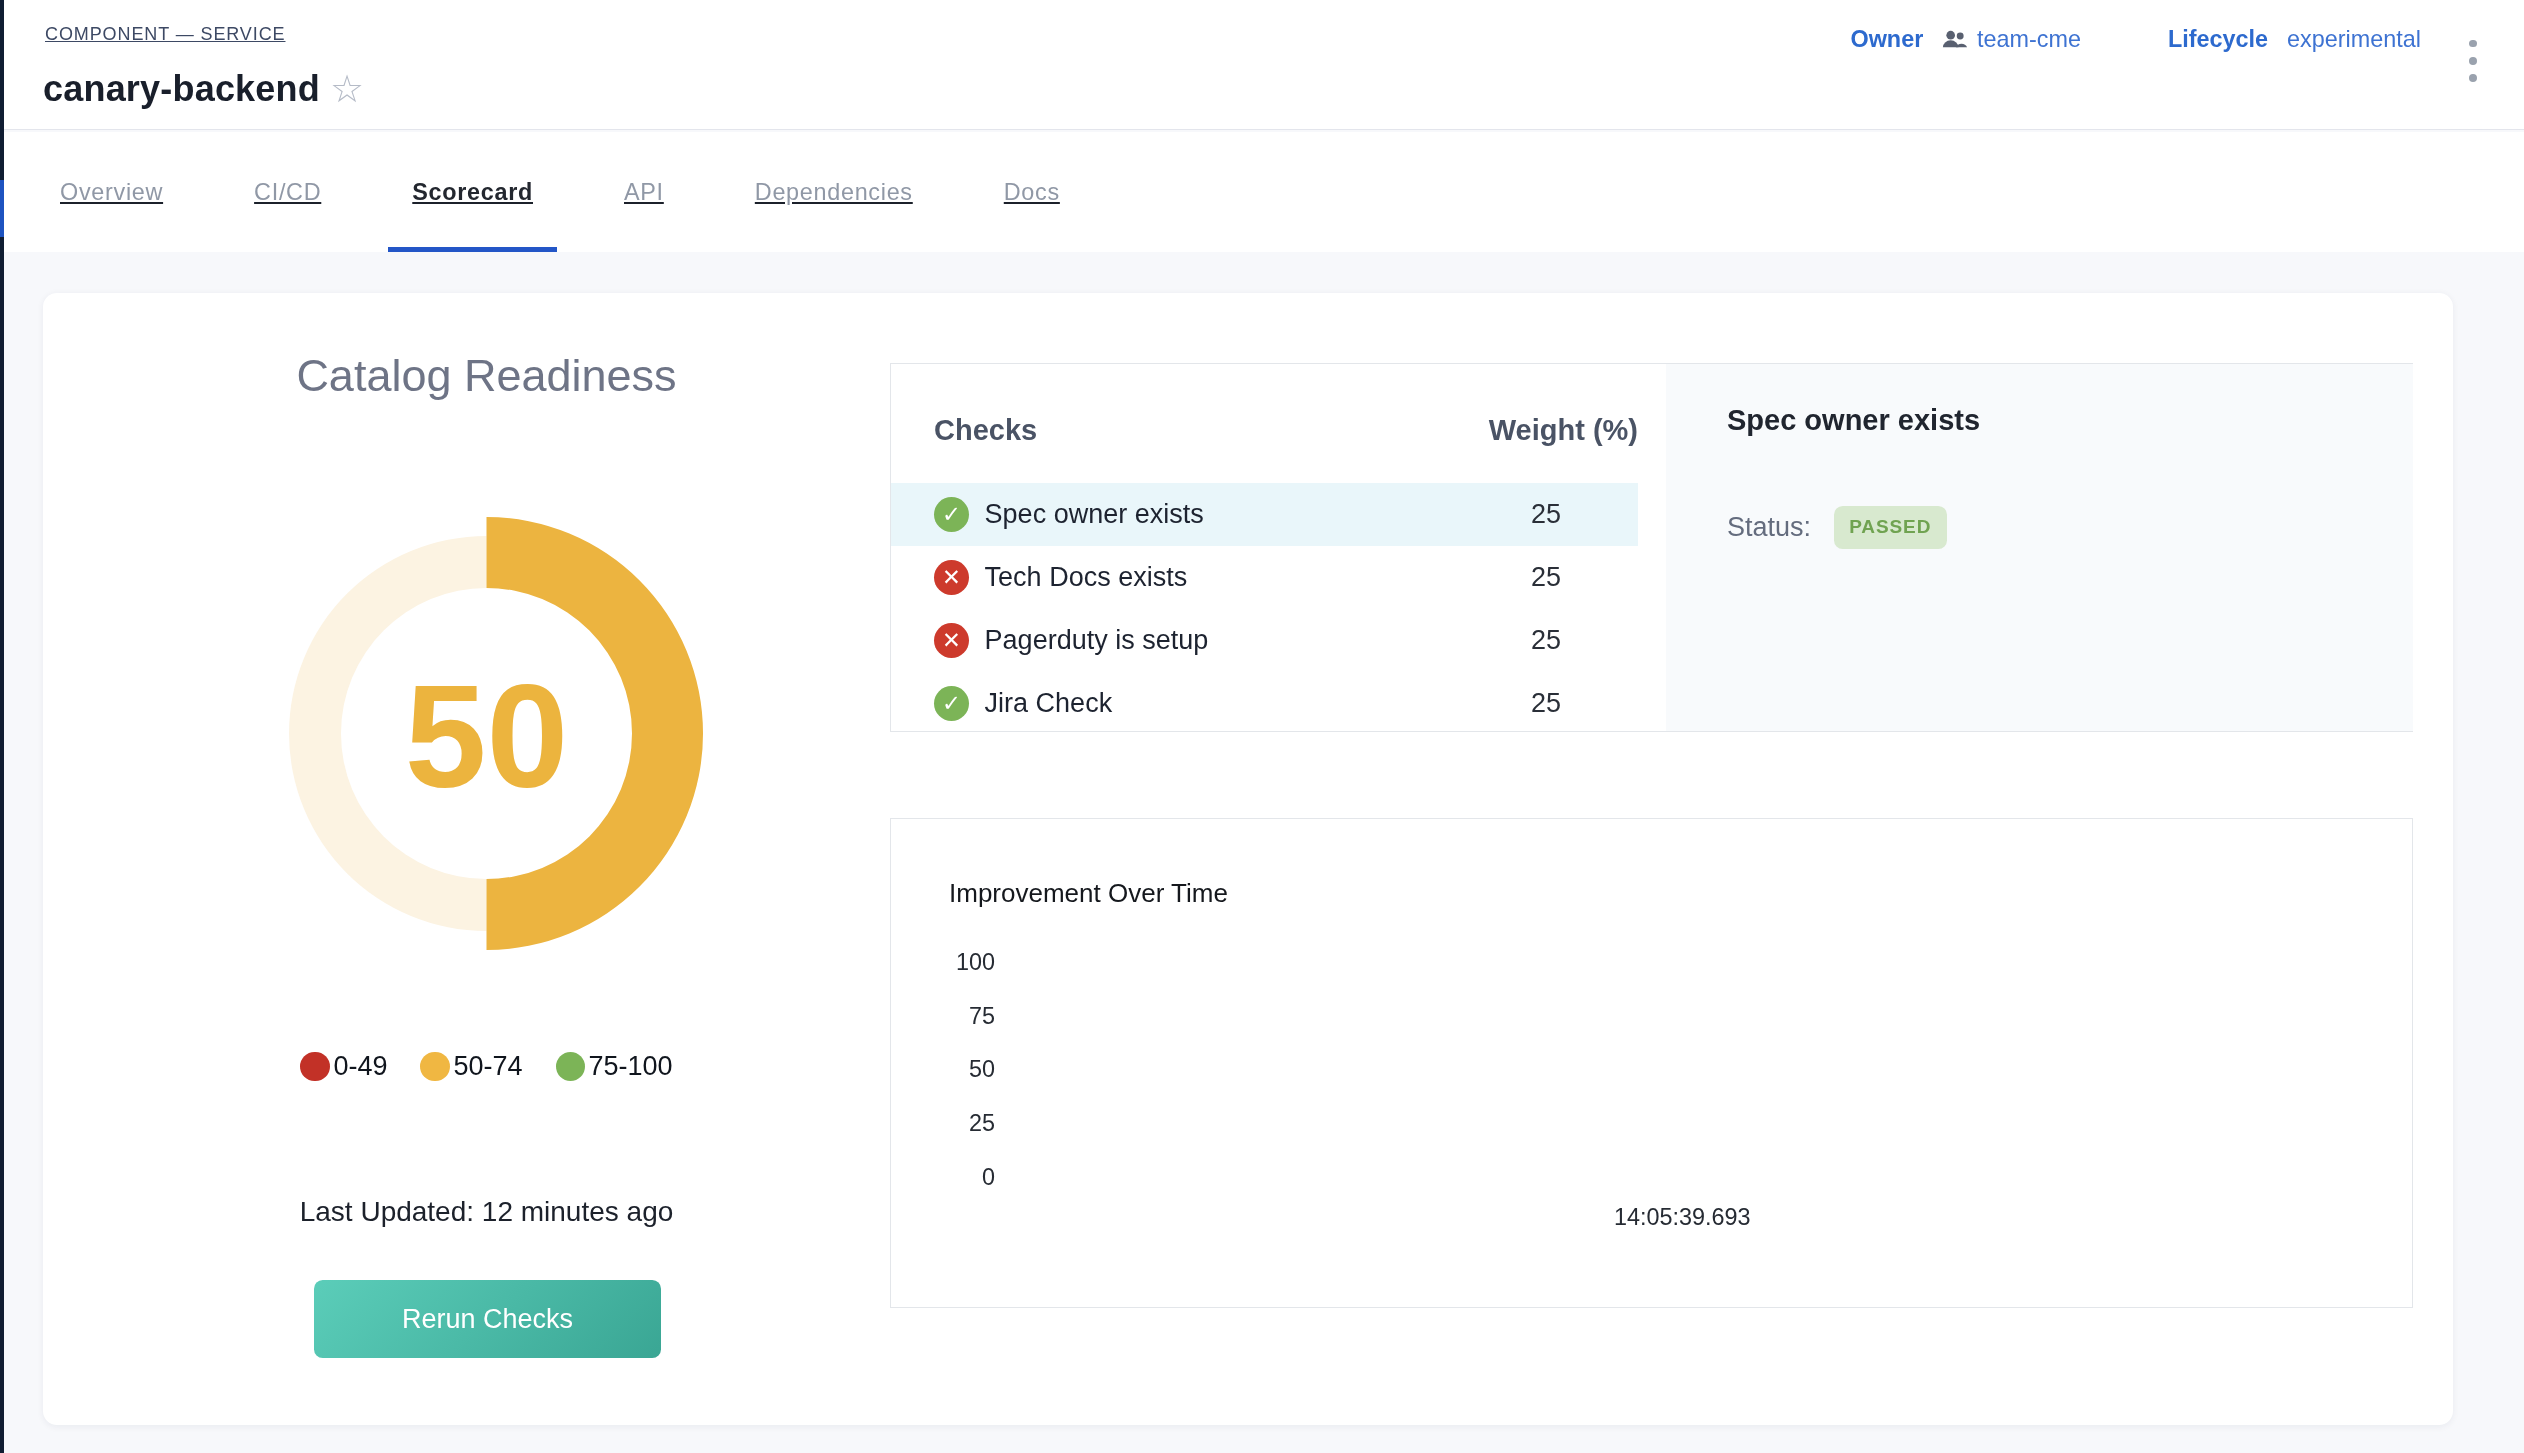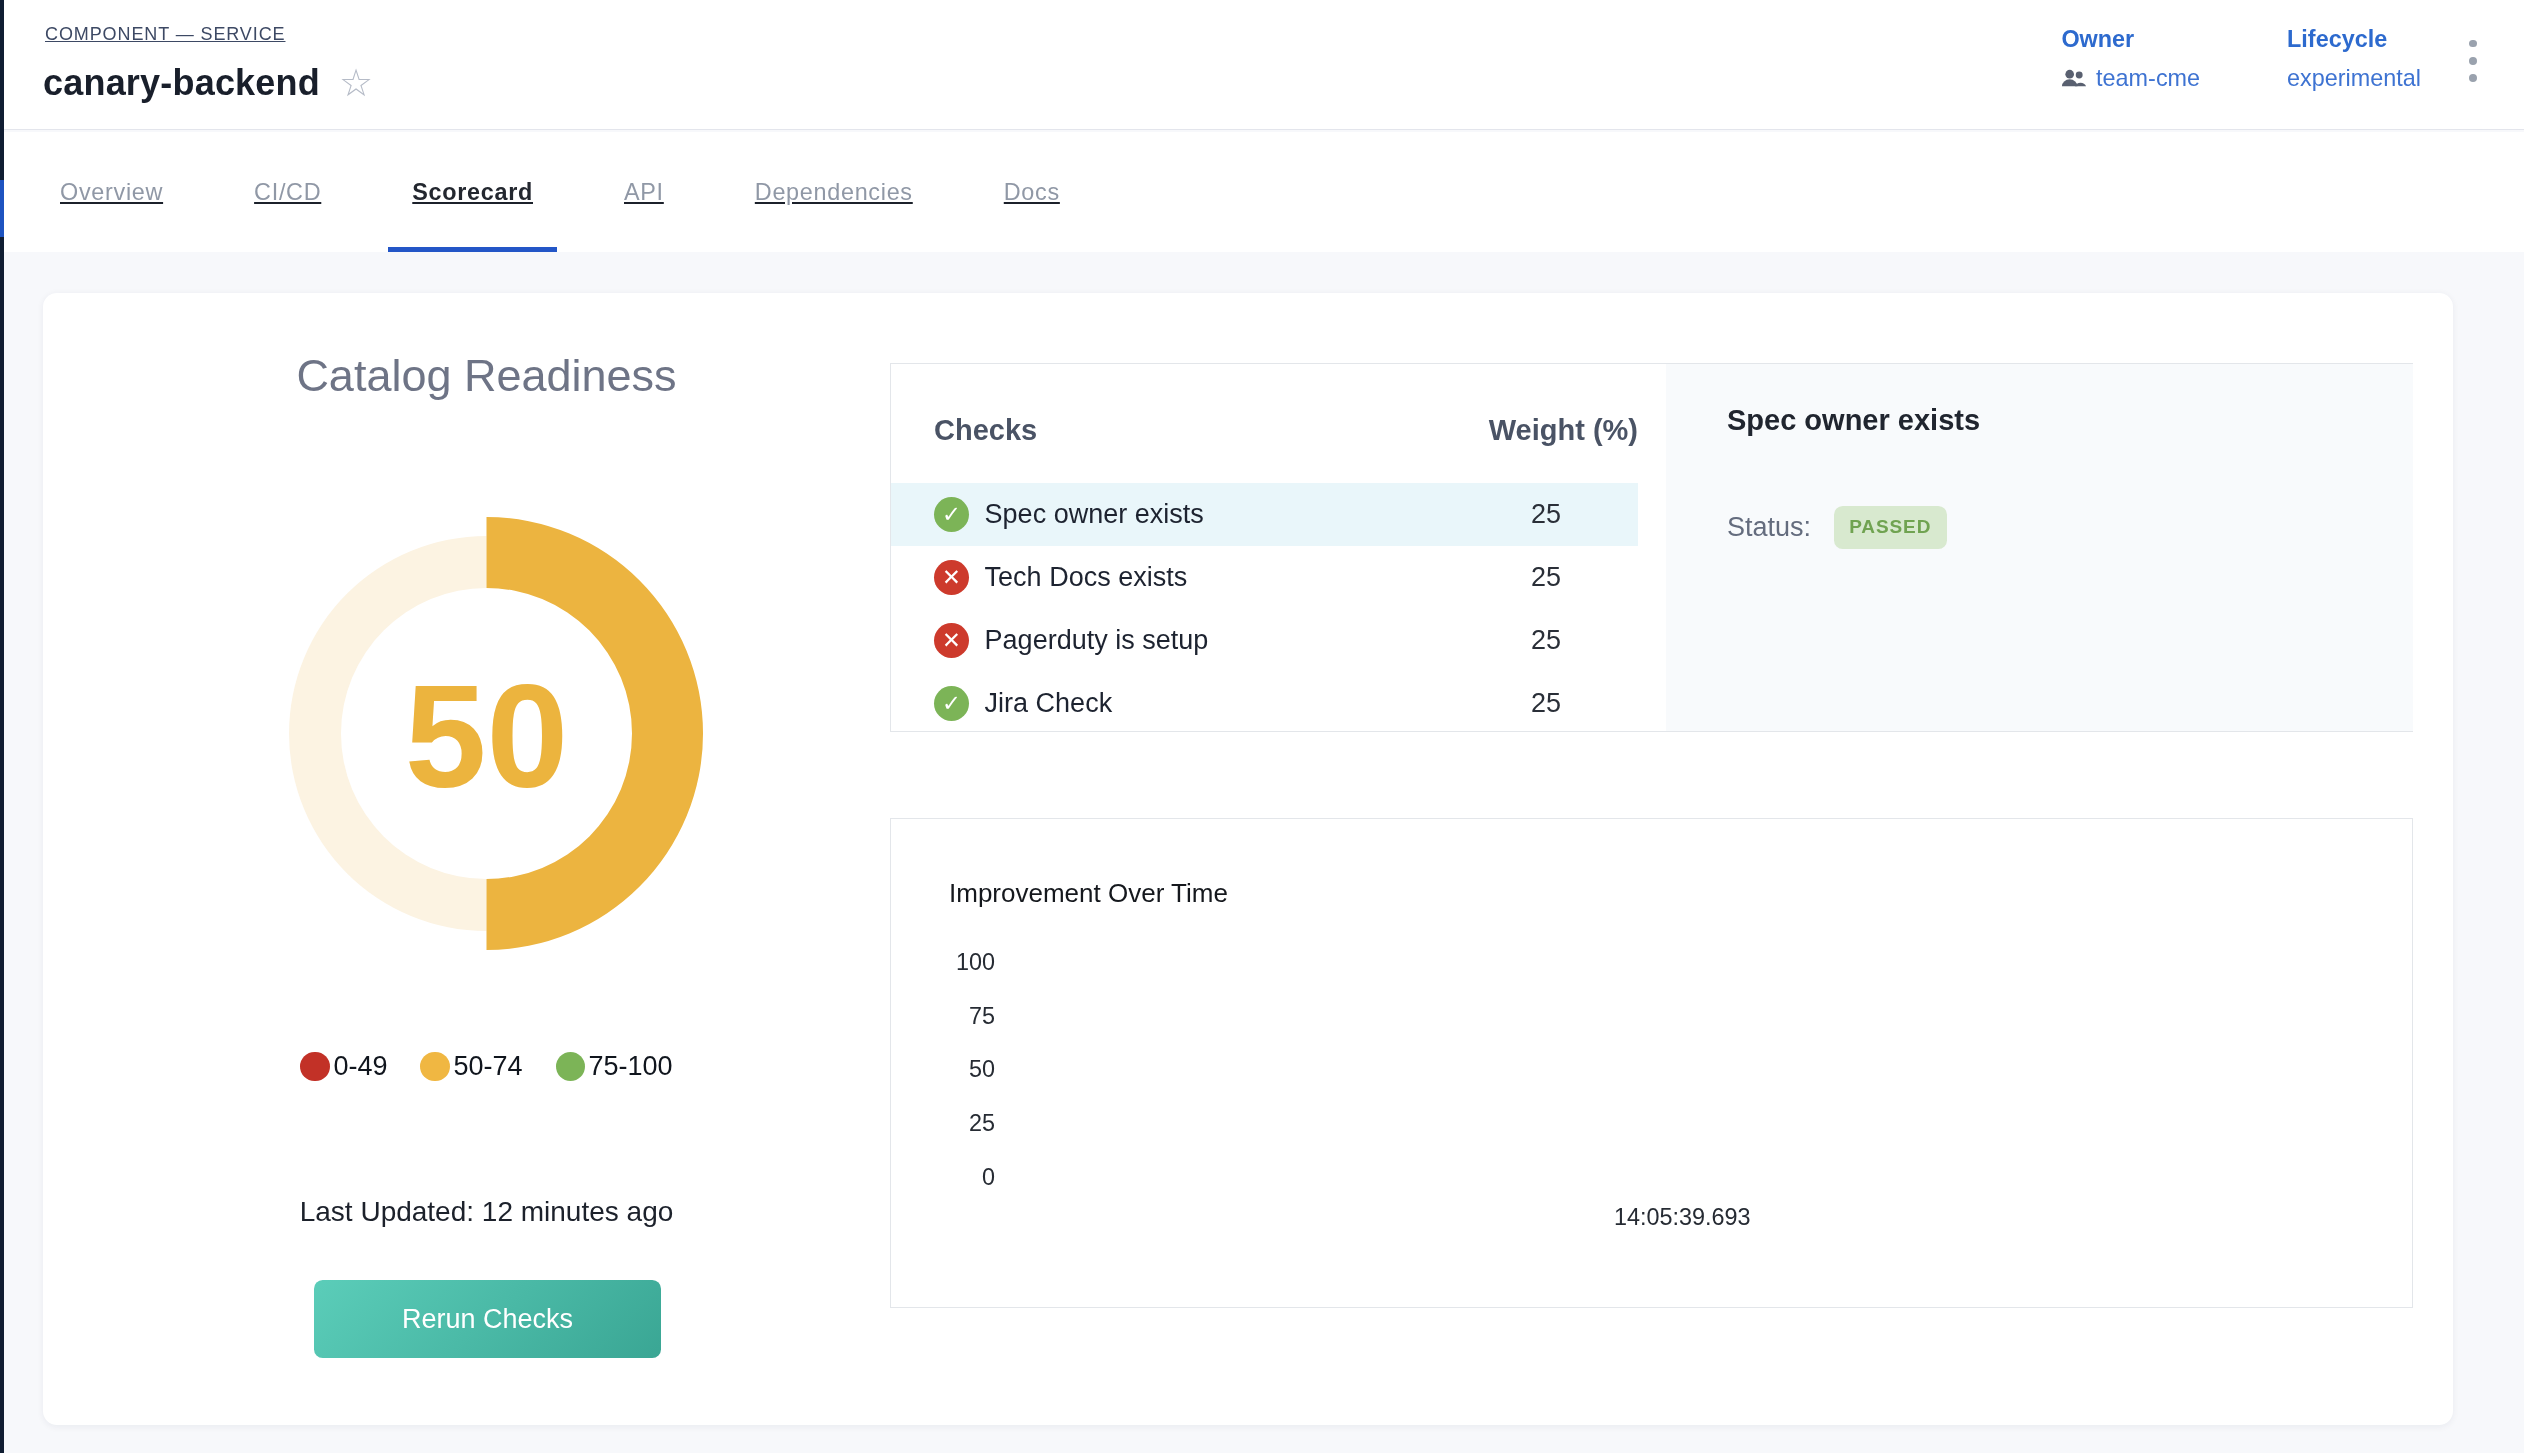--- a/index.html
+++ b/index.html
@@ -18,26 +18,26 @@
 
   
   .header {
     position: absolute; left: 0; top: 0; width: 2525px; height: 130px;
     background: #ffffff; border-bottom: 1.7px solid #e3e5ec;
   }
   .kicker {
     position: absolute; left: 45px; top: 24px;
     font-size: 18px; font-weight: 500; letter-spacing: 0.9px; color: #3d4964; text-decoration: underline;
   }
-  .entity-title-row { position: absolute; left: 43px; top: 62px; display: flex; align-items: center; gap: 19px; }
+  .entity-title-row { position: absolute; left: 43px; top: 68px; display: flex; align-items: center; gap: 10px; }
   .entity-title { font-size: 36px; font-weight: 700; color: #191f2b; letter-spacing: 0.2px; }
   .star-icon { font-size: 38px; color: #b5bbc7; line-height: 1; cursor: pointer; }
 
   .header-right { position: absolute; top: 26px; right: 104px; display: flex; gap: 87px; }
-  .about-field { display: flex; flex-direction: column; gap: 12px; }
+  .about-field { display: flex; flex-direction: row; gap: 19px; }
   .about-label { font-size: 23.4px; font-weight: 700; color: #2d6ace; }
   .about-value { font-size: 23.4px; color: #3e73d2; display: flex; align-items: center; gap: 8.7px; }
   .people-icon svg { display: block; }
   .kebab { position: absolute; top: 36px; right: 45px; display: flex; flex-direction: column; gap: 9.5px; cursor: pointer; padding: 3.5px; }
   .kebab i { width: 7.8px; height: 7.8px; border-radius: 50%; background: #9aa2ae; display: block; }
 
   
   .tabs {
     position: absolute; left: 0; top: 132px; width: 2525px; height: 120px;
     background: #ffffff; display: flex; align-items: center; padding-left: 36px; text-decoration: underline;

